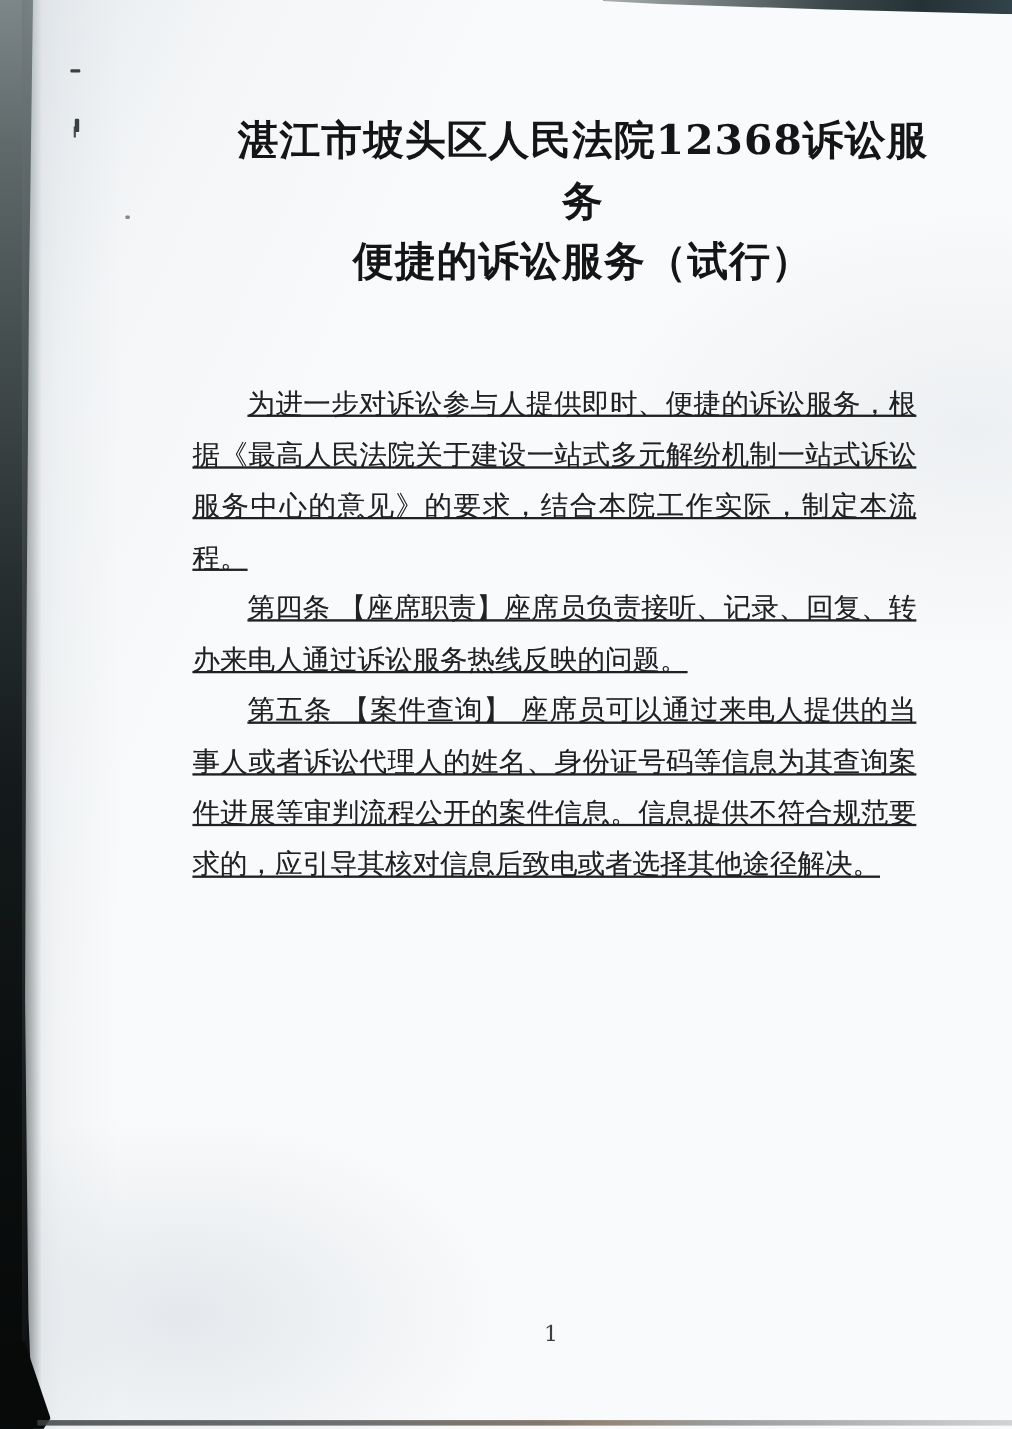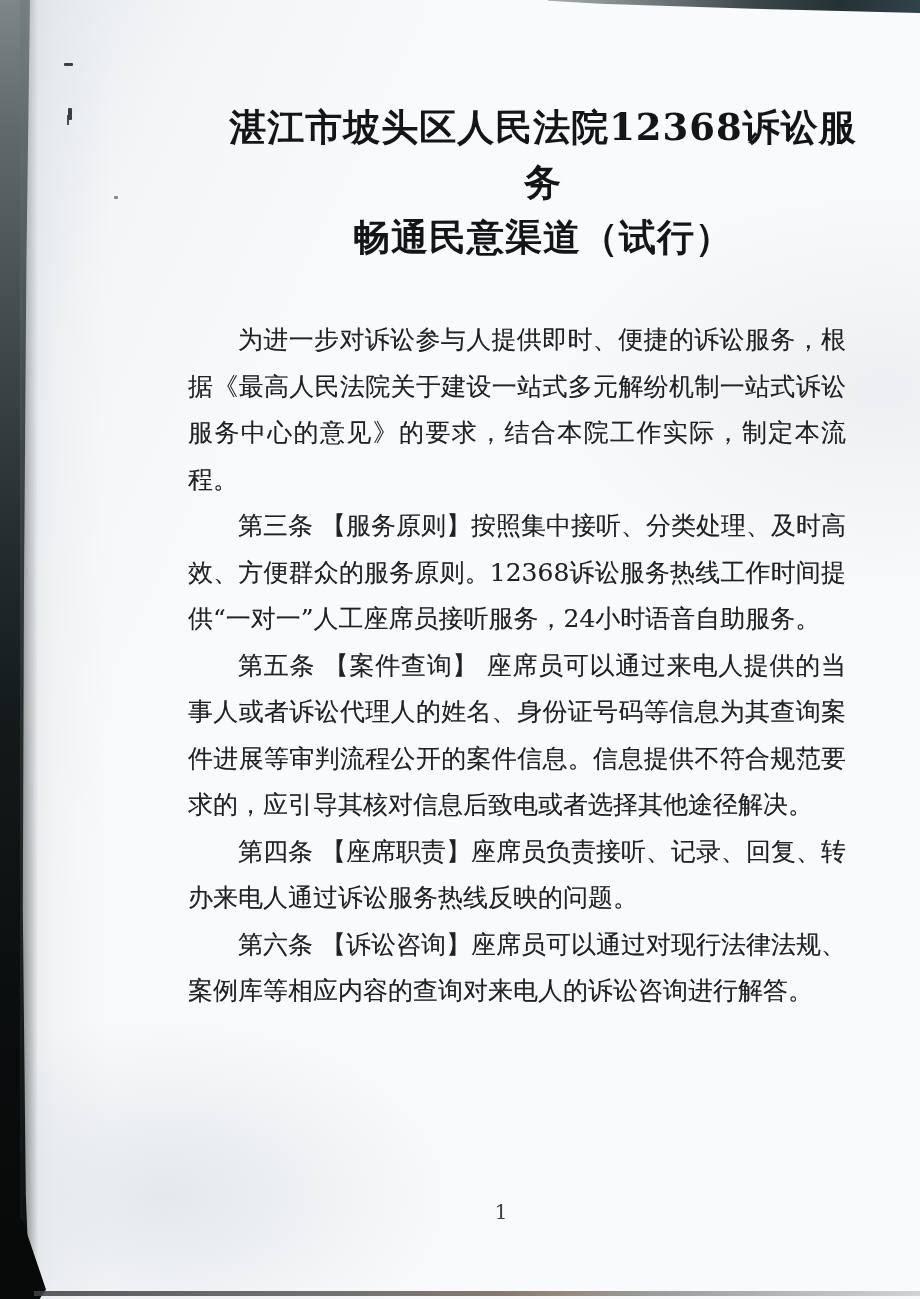--- a/index.html
+++ b/index.html
@@ -63,37 +63,38 @@
       #8b9093 72%, #aeb2b4 88%, #c9cccd 100%);
     opacity: 0.85;
   }
   
   .speck { position: absolute; background: #3a3f41; border-radius: 1px; }
   .speck.s1 { left: 64px; top: 63px;  width: 9px;  height: 3px; }
   .speck.s2 { left: 68px; top: 108px; width: 4px;  height: 12px; box-shadow: -2px 6px 0 -1px #4a4f51; }
   .speck.s3 { left: 114px; top: 196px; width: 4px; height: 3px; opacity: .6; }
 
   .content {
-    position: absolute; left: 188px; top: 0; width: 658px;
+    position: absolute; left: 175px; top: 0; width: 658px;
     color: #1e1f20;
   }
   h1.doc-title {
     margin: 0; padding-top: 100px;
     font-size: 37px; line-height: 55px; font-weight: 700;
     text-align: center; letter-spacing: 1px;
     transform: translateX(26px);
     color: #141516;
   }
   h1.doc-title .tline { display: block; }
   .bodytext {
-    margin-top: 52px;
+    margin-top: 79px;
     font-size: 25px; line-height: 46.5px;
     text-align: justify;
     color: #202122;
     text-shadow: 0 0 0.5px rgba(30,30,30,0.35);
+    text-decoration: underline;
   }
   .bodytext p {
     margin: 0; text-indent: 2em;
   }
   .pageno {
     position: absolute; top: 1200px; left: 172px; width: 658px;
     text-align: center; font-size: 20px; color: #3c3e40;
   }
 </style>
 </head>
@@ -109,26 +110,24 @@
   <div class="right-strip"></div>
   <div class="bottom-line"></div>
 
   <div class="speck s1"></div>
   <div class="speck s2"></div>
   <div class="speck s3"></div>
 
   <div class="content">
     <h1 class="doc-title">
       <span class="tline">湛江市坡头区人民法院12368诉讼服务</span>
-      <span class="tline">畅通民意渠道（试行）</span>
+      <span class="tline">便捷的诉讼服务（试行）</span>
     </h1>
 
     <div class="bodytext">
       <p>为进一步对诉讼参与人提供即时、便捷的诉讼服务，根据《最高人民法院关于建设一站式多元解纷机制一站式诉讼服务中心的意见》的要求，结合本院工作实际，制定本流程。</p>
-      <p>第三条 【服务原则】按照集中接听、分类处理、及时高效、方便群众的服务原则。12368诉讼服务热线工作时间提供“一对一”人工座席员接听服务，24小时语音自助服务。</p>
+      <p>第四条 【座席职责】座席员负责接听、记录、回复、转办来电人通过诉讼服务热线反映的问题。</p>
       <p>第五条 【案件查询】 座席员可以通过来电人提供的当事人或者诉讼代理人的姓名、身份证号码等信息为其查询案件进展等审判流程公开的案件信息。信息提供不符合规范要求的，应引导其核对信息后致电或者选择其他途径解决。</p>
-      <p>第四条 【座席职责】座席员负责接听、记录、回复、转办来电人通过诉讼服务热线反映的问题。</p>
-      <p>第六条 【诉讼咨询】座席员可以通过对现行法律法规、案例库等相应内容的查询对来电人的诉讼咨询进行解答。</p>
     </div>
   </div>
 
   <div class="pageno">1</div>
 </div>
 
 </body></html>

